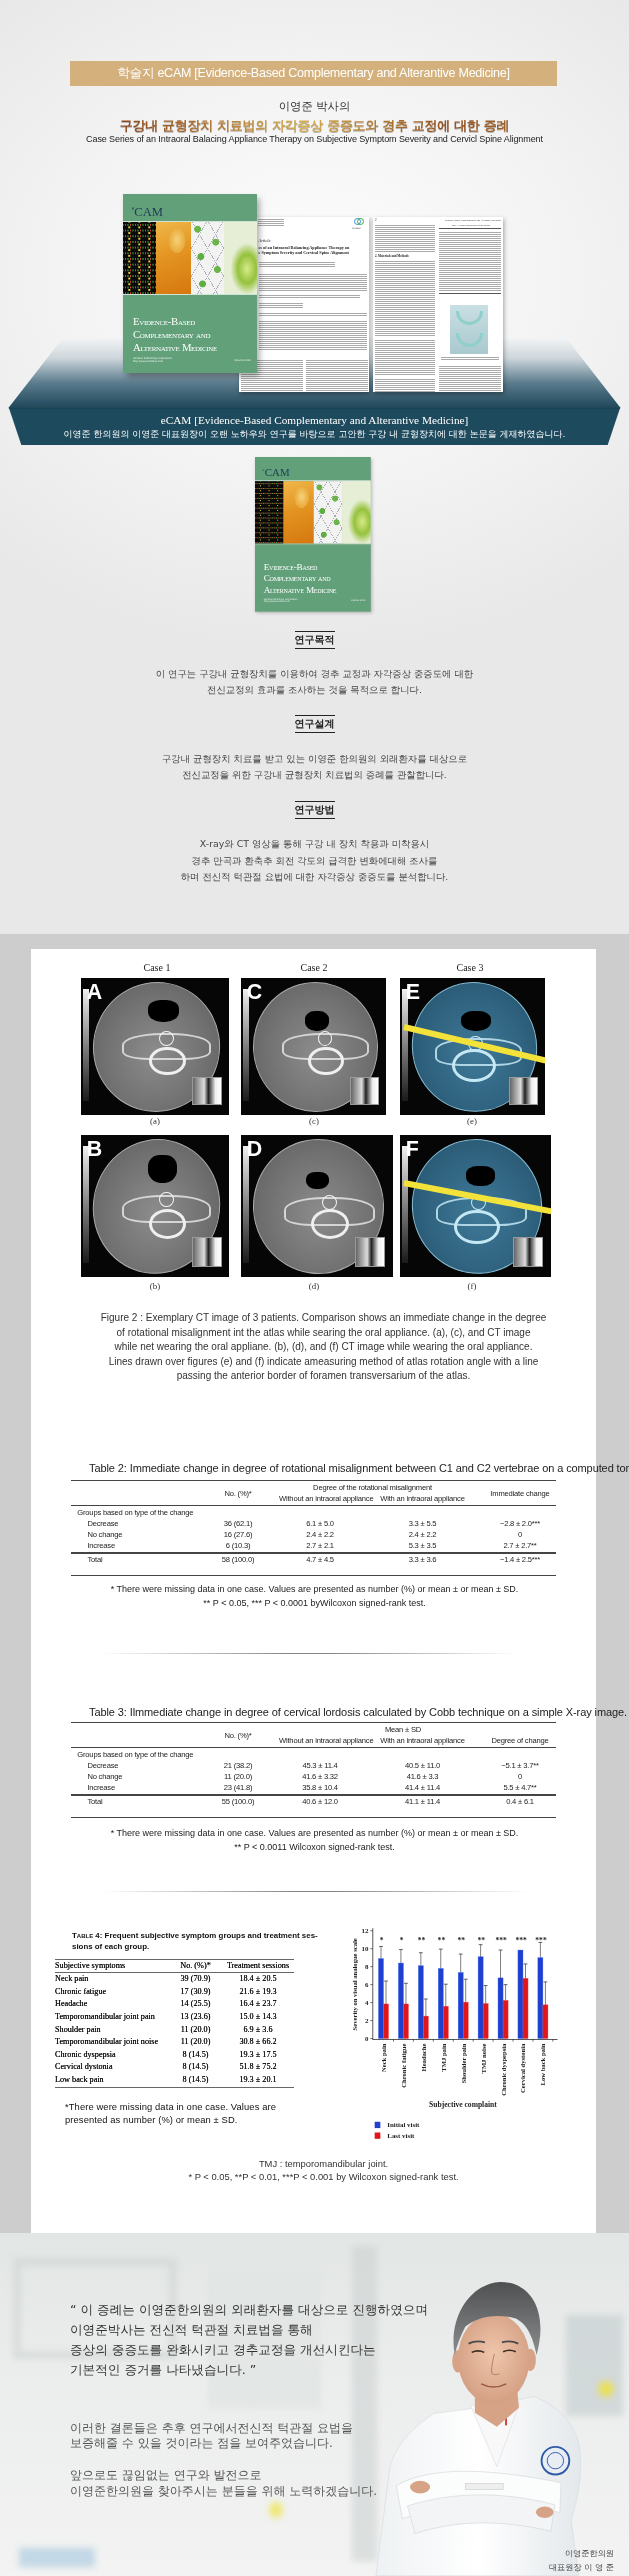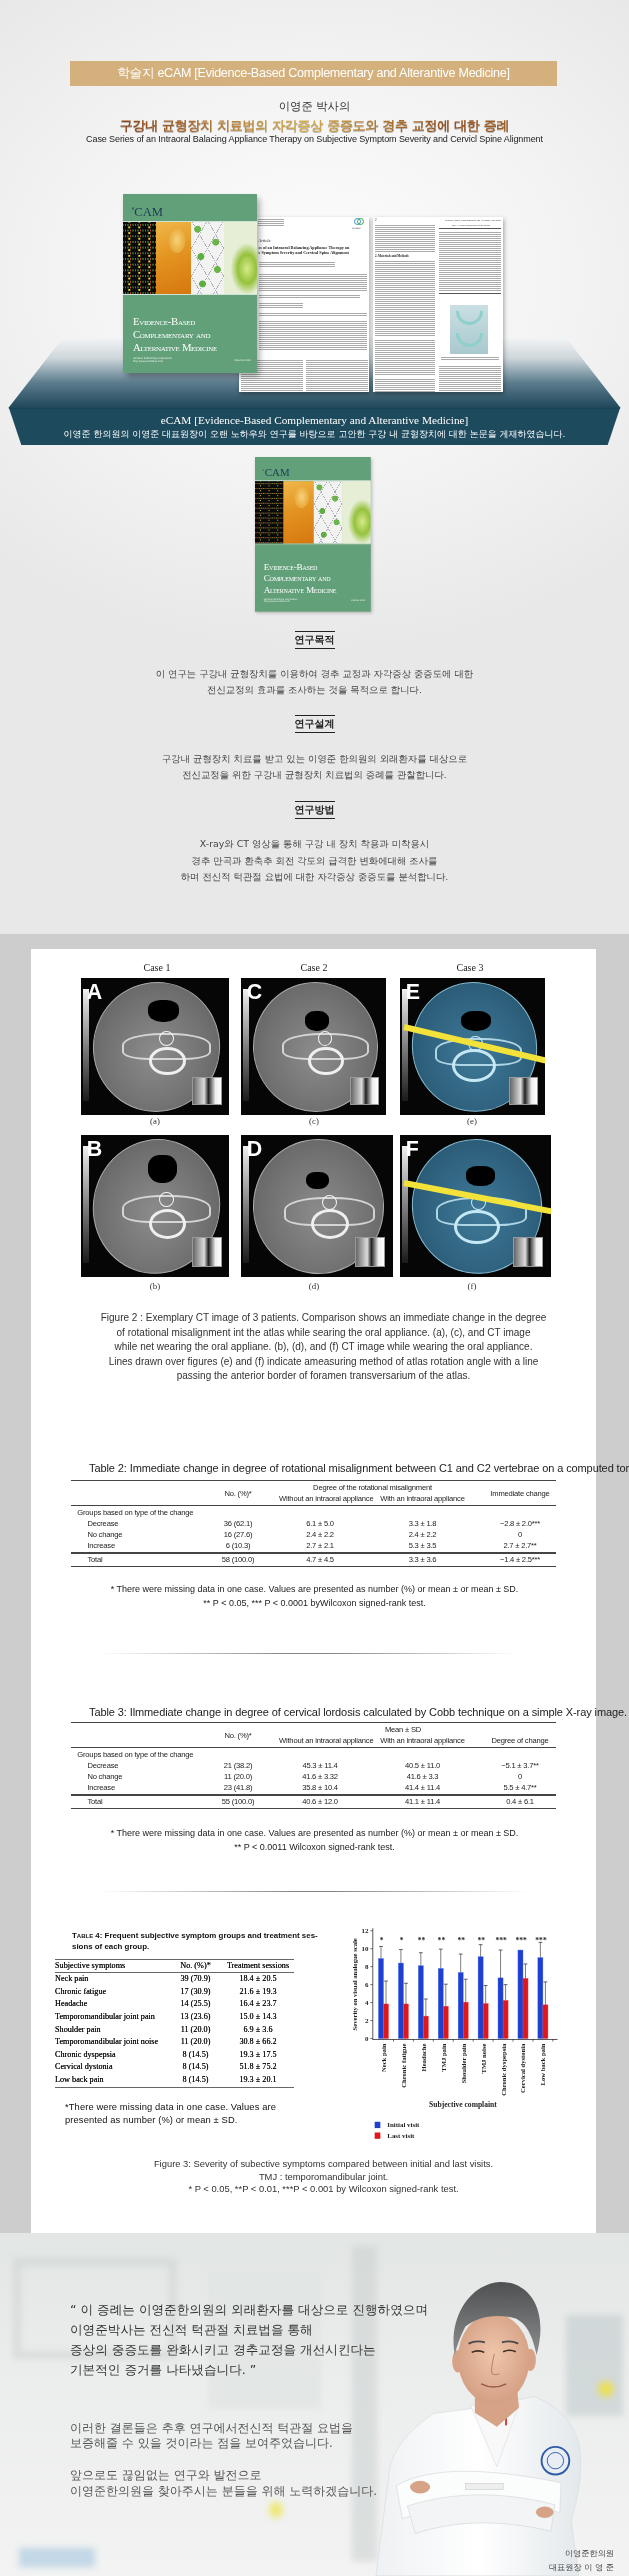--- a/index.html
+++ b/index.html
@@ -67,21 +67,21 @@
 .thead>div{position:absolute;text-align:center;white-space:nowrap}
 .tbody{padding-top:0.6px}
 .trow{position:relative;height:11.3px}
 .trow>div{position:absolute;top:0;line-height:11.3px;text-align:center;white-space:nowrap}
 .dtable .c0{left:6.3px;text-align:left}
 .dtable .c0.indent{left:16.4px}
 .dtable .c1{left:126px;width:82px}
 .dtable .c2{left:208px;width:82px}
 .dtable .c3{left:290px;width:123px}
 .dtable .c4{left:413px;width:72px}
-.ttotal{position:relative;height:15px;border-top:2.5px double #444;border-bottom:1.3px solid #444}
+.ttotal{position:relative;height:24px;border-top:2.5px double #444;border-bottom:1.3px solid #444}
 .ttotal .trow{height:12px}
 .ttotal .trow>div{line-height:12px}
 .tnote{position:absolute;left:0;width:629px;text-align:center;font-family:"Liberation Sans",sans-serif;font-size:9px;line-height:14px;color:#222;white-space:nowrap}
 .sep{position:absolute;height:1.3px;background:linear-gradient(90deg,rgba(120,120,120,0),rgba(120,120,120,.9) 45%,rgba(120,120,120,.9) 55%,rgba(120,120,120,0))}
 .t4-title{position:absolute;left:72px;top:1931px;font-family:Liberation Sans, sans-serif;font-weight:bold;font-size:7.9px;line-height:10.7px;color:#111;white-space:nowrap}
 .t4-title .sc{font-variant:small-caps}
 .t4{position:absolute;left:55px;top:1959px;width:239px;border-top:1.3px solid #666;border-bottom:1.3px solid #666;font-family:"Liberation Serif",serif;font-size:8.2px;color:#111;text-shadow:0 0 0.3px #111}
 .t4 .t4-head{position:relative;height:13.2px;border-bottom:0.6px solid #666}
 .t4 .t4-head>div,.t4 .trow>div{position:absolute;top:0;line-height:12.6px;white-space:nowrap;text-align:center}
 .t4 .trow{height:12.6px}
@@ -319,21 +319,21 @@
     <div style="left:413px;width:72px;top:0;line-height:25px">Immediate change</div>
   </div>
   <div class="tbody" id="t2-body">
       <div class="trow">
         <div class="c0">Groups based on type of the change</div>
       </div>
       <div class="trow">
         <div class="c0 indent">Decrease</div>
         <div class="c1">36 (62.1)</div>
         <div class="c2">6.1 ± 5.0</div>
-        <div class="c3">3.3 ± 1.8</div>
+        <div class="c3">3.3 ± 5.5</div>
         <div class="c4">−2.8 ± 2.0***</div>
       </div>
       <div class="trow">
         <div class="c0 indent">No change</div>
         <div class="c1">16 (27.6)</div>
         <div class="c2">2.4 ± 2.2</div>
         <div class="c3">2.4 ± 2.2</div>
         <div class="c4">0</div>
       </div>
       <div class="trow">
@@ -574,21 +574,20 @@
     <text x="325.8" y="196" text-anchor="end" transform="rotate(-90 325.8 196)" font-family="&quot;Liberation Serif&quot;, serif" font-weight="bold" font-size="10.5" fill="#222">Low back pain</text>
     <text x="27" y="102" text-anchor="middle" transform="rotate(-90 27 102)" font-family="&quot;Liberation Serif&quot;, serif" font-weight="bold" font-size="10.5" fill="#222">Severity on visual analogue scale</text>
     <text x="195" y="296" text-anchor="middle" font-family="&quot;Liberation Serif&quot;, serif" font-weight="bold" font-size="12" fill="#222">Subjective complaint</text>
     <rect x="55" y="320" width="9" height="10" fill="#1f3fd1"></rect>
     <text x="75" y="329" font-family="&quot;Liberation Serif&quot;, serif" font-weight="bold" font-size="11" fill="#222">Initial visit</text>
     <rect x="55" y="337" width="9" height="10" fill="#e0161b"></rect>
     <text x="75" y="346" font-family="&quot;Liberation Serif&quot;, serif" font-weight="bold" font-size="11" fill="#222">Last visit</text>
   </svg>
 
 <div class="fig-caption" style="top:2158px;font-size:9.4px;line-height:12.6px">
-  <div>Figure 3: Severity of subective symptoms compared between initial and last visits.</div>
   <div>TMJ : temporomandibular joint.</div>
   <div>* P &lt; 0.05, **P &lt; 0.01, ***P &lt; 0.001 by Wilcoxon signed-rank test.</div>
 </div>
 
 <section id="closing">
   <div class="blob" style="left:12.6px;top:25px;width:164px;height:101px;border:8.8px solid rgba(210,214,213,.7)"></div>
   <div class="blob" style="left:208px;top:38px;width:113px;height:138px;background:rgba(225,229,228,.8)"></div>
   <div class="blob" style="left:352px;top:12.6px;width:25px;height:315px;background:rgba(205,210,210,.6)"></div>
   <div class="blob" style="left:566px;top:82px;width:57px;height:101px;background:rgba(200,208,210,.7)"></div>
   <div class="blob" style="left:598px;top:148px;width:16.4px;height:16.4px;border-radius:50%;background:rgba(240,225,60,.8)"></div>

